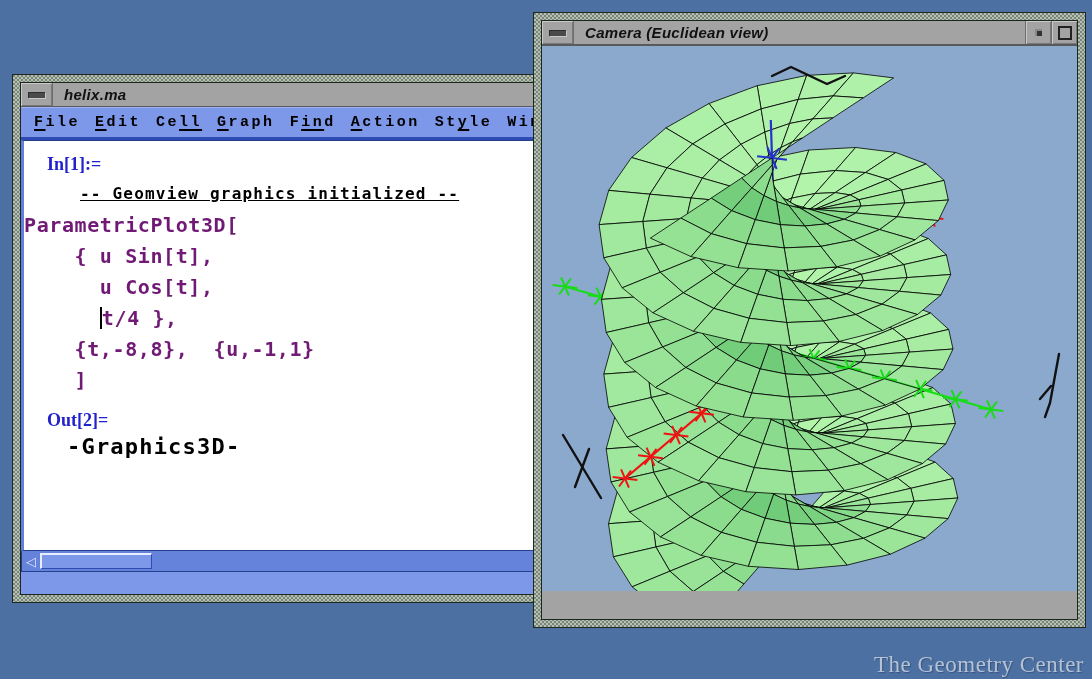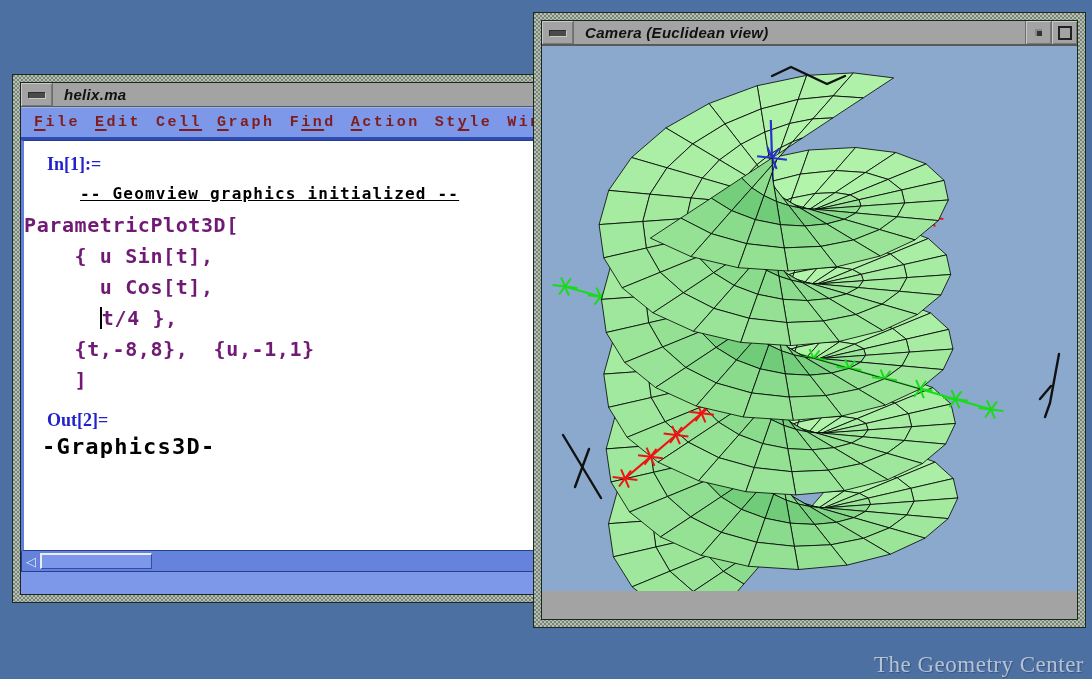--- a/index.html
+++ b/index.html
@@ -20,21 +20,21 @@
   .tb-btn { width:32px; display:flex; align-items:center; justify-content:center; border-right:1px solid #6E6E6E; box-shadow:inset 1px 1px 0 #C9C9C9, inset -1px -1px 0 #787878; }
   .tb-bar { width:17px; height:6px; background:#4A4A4A; box-shadow:inset 1px 1px 0 #2E2E2E, 1px 1px 0 #C9C9C9; }
   .tb-title { flex:1; display:flex; align-items:center; padding-left:11px; font:bold italic 15px "Liberation Sans", sans-serif; color:#111; letter-spacing:0.3px; }
   .tb-btn-r { width:26px; display:flex; align-items:center; justify-content:center; border-left:1px solid #6E6E6E; box-shadow:inset 1px 1px 0 #C9C9C9, inset -1px -1px 0 #787878; }
   .dot-sq { width:7px; height:7px; background:#333; box-shadow:inset 2px 2px 0 #888; }
   .max-sq { width:14px; height:14px; border:2px solid #222; }
 
   
   #notebook-window { left:12px; top:74px; width:633px; height:529px; }
   .menubar { flex:0 0 33px; background:#7D97E9; border-top:1px solid #9FB2F2; border-bottom:3px solid #2F4BB4; display:flex; align-items:center; padding-left:13px; gap:15px; white-space:nowrap; overflow:hidden; }
-  .menu-item { font:bold 15px "Liberation Mono", monospace; letter-spacing:2.5px; color:#7f1d1d; cursor:default; }
+  .menu-item { font:bold 15px "Liberation Mono", monospace; letter-spacing:2.5px; color:#000000; cursor:default; }
   .menu-item .mn { text-decoration:underline; text-underline-offset:3px; text-decoration-thickness:2px; }
   .nb-area { flex:1; display:flex; flex-direction:column; background:#7D97E9; min-height:0; }
   .nb-main { flex:1; display:flex; min-height:0; }
   .nb-paper { flex:1; background:#FFFFFF; border:1px solid #24408F; border-left:3px solid #6080DF; overflow:hidden; padding-top:10px; position:relative; }
   .vscroll { flex:0 0 17px; background:#6583DB; border:1px solid #24408F; border-left:none; display:flex; flex-direction:column; }
   .vthumb { height:150px; margin:1px; background:#7D97E9; border-top:2px solid #E8EEFF; border-left:2px solid #E8EEFF; border-bottom:1px solid #2F4BB4; border-right:1px solid #2F4BB4; }
   .vs-fill { flex:1; }
   .vs-arrow { height:18px; display:flex; align-items:center; justify-content:center; color:#DCE6FF; font-size:13px; }
   .hscroll { flex:0 0 21px; background:#6583DB; border:1px solid #24408F; border-top:none; display:flex; align-items:stretch; }
   .hs-arrow { width:18px; display:flex; align-items:center; justify-content:center; color:#DCE6FF; font-size:13px; }
@@ -42,21 +42,21 @@
   .hs-fill { flex:1; }
   .nb-band { flex:0 0 22px; background:#7D97E9; }
 
   
   .cell { white-space:pre; }
   .cell.in-label, .cell.out-label { font:bold 18px "Liberation Serif", serif; color:#2222CC; margin-left:23px; line-height:26px; }
   .cell.out-label { margin-top:11px; }
   .cell.code     { font:bold 20px "DejaVu Sans Mono", monospace; letter-spacing:0.6px; color:#701a75; line-height:31px; }
   .cell.code-lg  { font:bold 24px "DejaVu Sans Mono", monospace; letter-spacing:1.5px; color:#000; margin-left:43px; line-height:33px; }
   .cell.message  { font:bold 16px "DejaVu Sans Mono", monospace; letter-spacing:1.2px; color:#000; margin-left:56px; line-height:33px;text-decoration:underline; }
-  .cell.output   { font:bold 22px "DejaVu Sans Mono", monospace; letter-spacing:1.2px; color:#000; margin-left:18px; line-height:28px; }
+  .cell.output   { font:bold 22px "DejaVu Sans Mono", monospace; letter-spacing:1.2px; color:#000; margin-left:43px; line-height:28px; }
   .caret { display:inline-block; width:0; border-left:2px solid #000; height:22px; vertical-align:-4px; }
 
   
   #camera-window { left:533px; top:12px; width:553px; height:616px; }
   .cam-canvas { flex:1; min-height:0; position:relative; overflow:hidden; border-top:1px solid #5A5A5A; }
   .cam-canvas svg { display:block; }
 
   
   #watermark { position:absolute; right:8px; bottom:1px; font:400 23px "Liberation Serif", serif; color:#B5C2D5; letter-spacing:0.5px; text-shadow:1px 1px 1px rgba(30,50,80,0.45); }
 </style>

